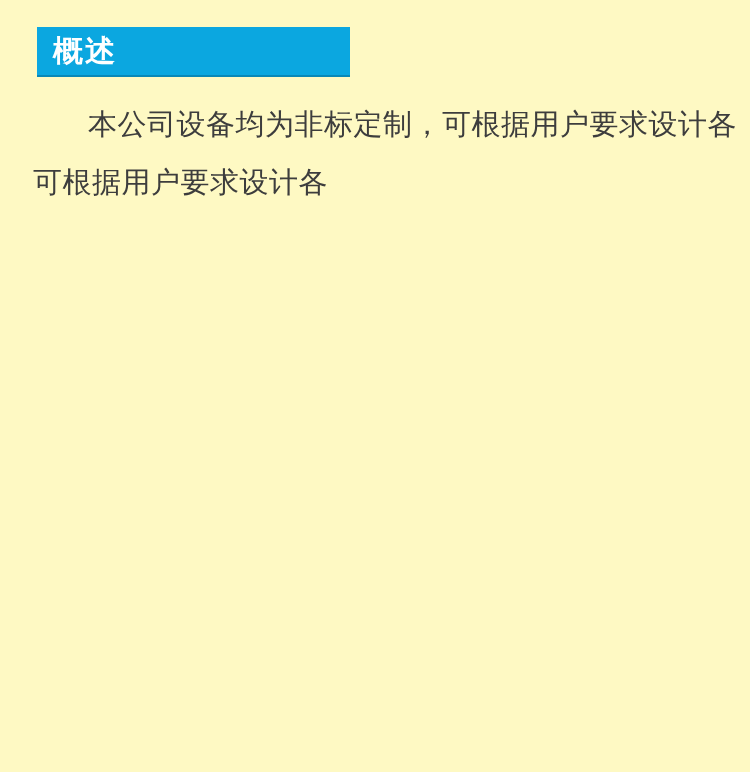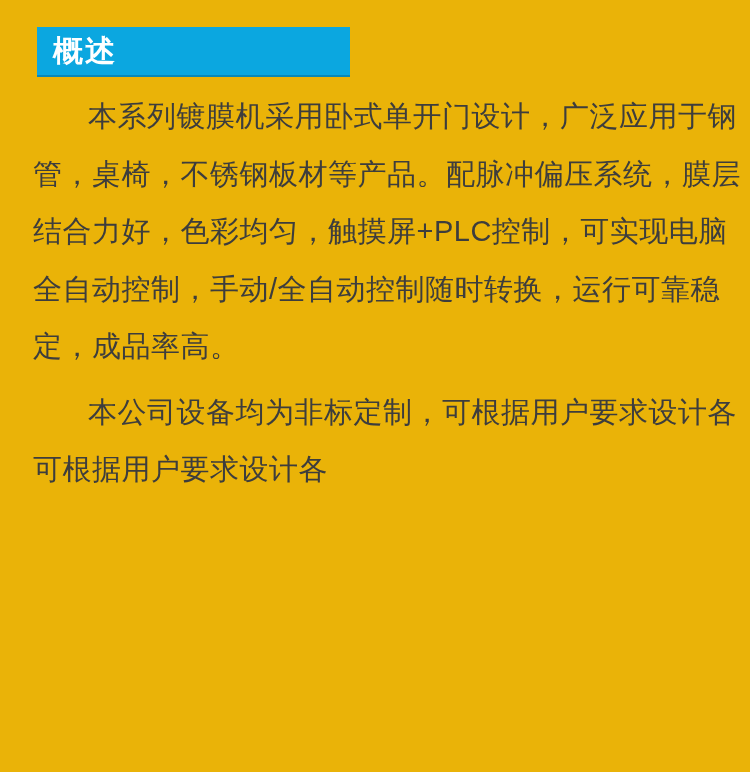--- a/index.html
+++ b/index.html
@@ -4,21 +4,21 @@
 <style>
   html, body {
     margin: 0;
     padding: 0;
     background: #ffffff;
   }
   .page {
     position: relative;
     width: 750px;
     height: 772px;
-    background: #eab308;
+    background: #fef9c3;
     overflow: hidden;
     font-family: "Liberation Sans", "DejaVu Sans", sans-serif;
   }
   .header-bar {
     position: absolute;
     left: 37px;
     top: 27px;
     width: 313px;
     height: 50px;
     box-sizing: border-box;
@@ -59,27 +59,20 @@
 <body>
 
 <div class="page">
 
   <div class="header-bar" style="background: rgb(11, 167, 224); color: rgb(255, 255, 255);">
     <span class="title">概述</span>
   </div>
 
   <div class="content" style="color: rgb(61, 61, 61);">
 
-    <div class="para">
-      <div class="line first">本系列镀膜机采用卧式单开门设计，广泛应用于钢</div>
-      <div class="line">管，桌椅，不锈钢板材等产品。配脉冲偏压系统，膜层</div>
-      <div class="line">结合力好，色彩均匀，触摸屏+PLC控制，可实现电脑</div>
-      <div class="line">全自动控制，手动/全自动控制随时转换，运行可靠稳</div>
-      <div class="line">定，成品率高。</div>
-    </div>
 
 
     <div class="para gap">
       <div class="line first">本公司设备均为非标定制，可根据用户要求设计各</div>
       <div class="line">可根据用户要求设计各</div>
     </div>
 
   </div>
 </div>
 

